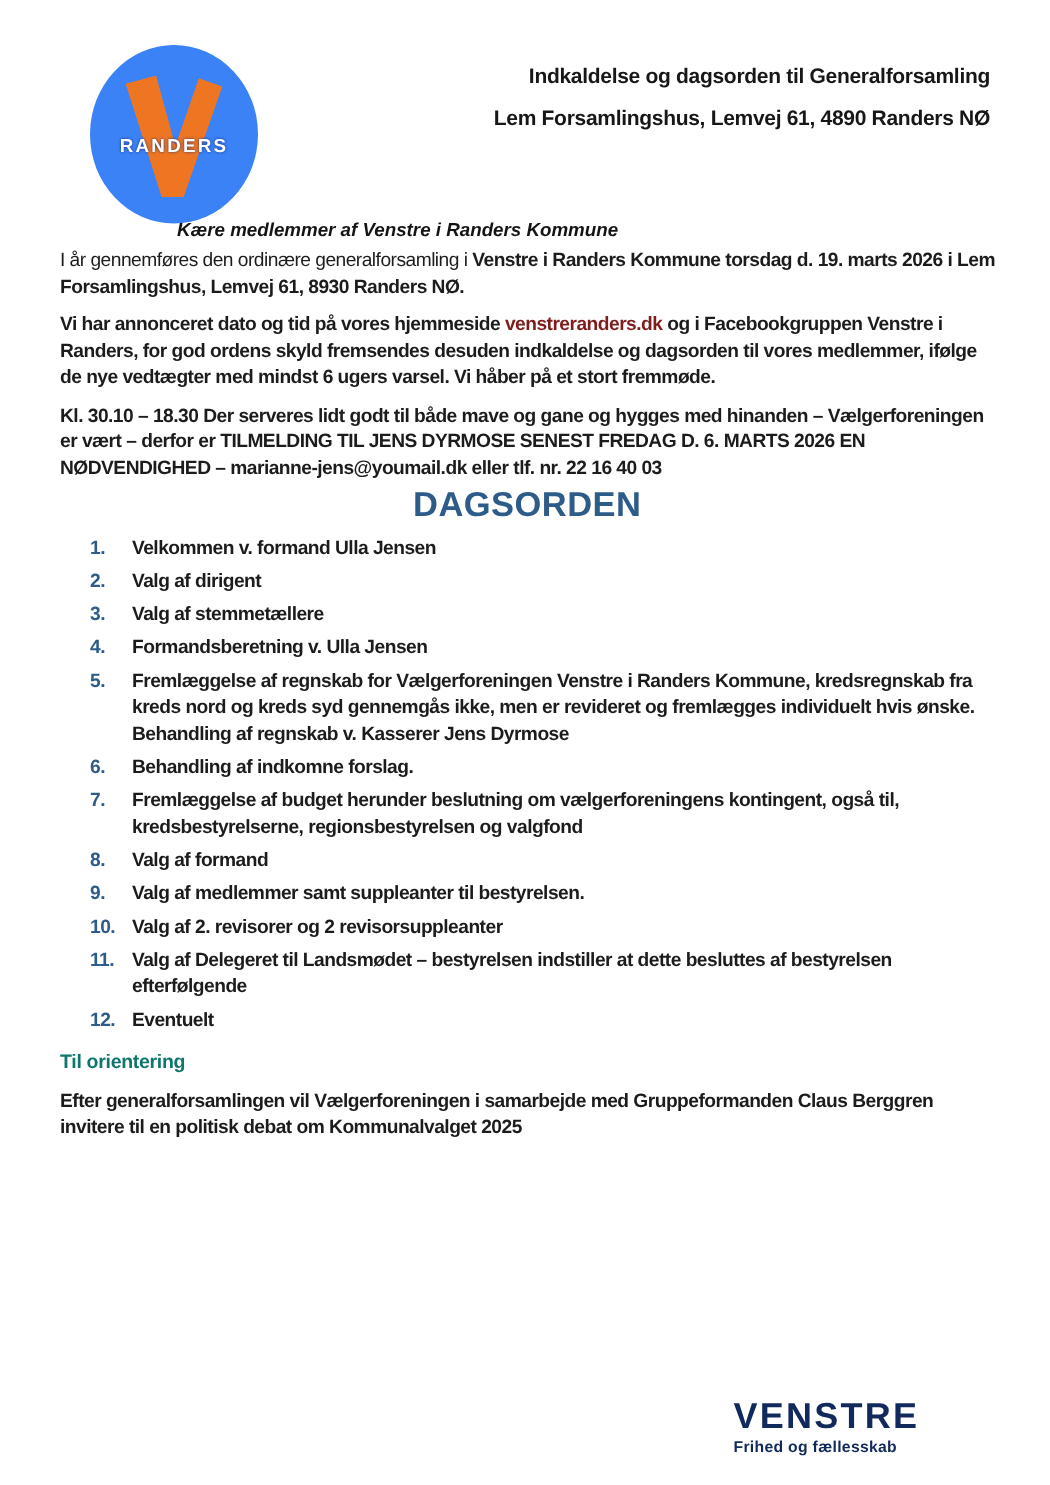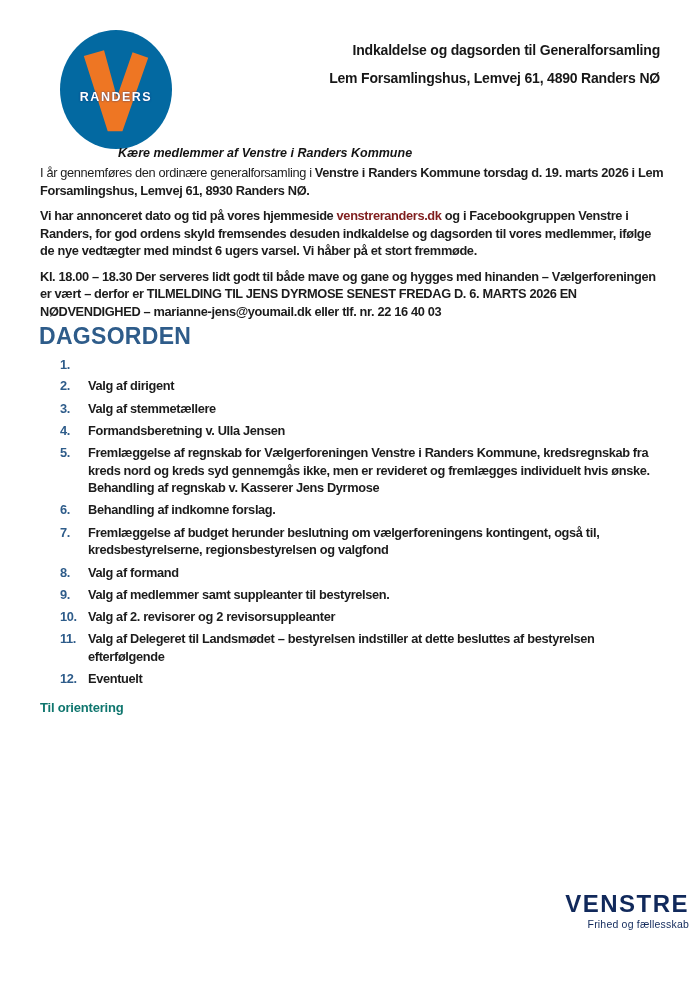--- a/index.html
+++ b/index.html
@@ -14,21 +14,21 @@
     height: 990px;
     background: #ffffff;
     overflow: hidden;
   }
 
   
   .logo {
     position: absolute;
     left: 60px; top: 30px;
     width: 112px; height: 119px;
-    background: #0369a1;
+    background: #3b82f6;
     border-radius: 50%;
   }
   .logo svg {
     position: absolute;
     left: 10px; top: 7px;
     width: 92px; height: 104px;
   }
   .logo-text {
     position: absolute;
     left: 0; top: 60px;
@@ -78,20 +78,21 @@
   .intro-lead { font-weight: 400; }
   .intro-strong { font-weight: 700; }
   a.site-link { color: #7f1d1d; text-decoration: none; cursor: pointer; }
 
   .dagsorden-heading {
     margin: 3px 0 10px -1px;
     font-size: 23px;
     font-weight: 700;
     letter-spacing: 0.3px;
     color: #2e5c8a;
+    text-align: center;
   }
 
   ol.agenda { list-style: none; margin: 0 0 4px 0; padding: 0; }
   ol.agenda > li {
     position: relative;
     padding-left: 48px;
     margin-bottom: 4.8px;
     min-height: 17px;
   }
   ol.agenda .num {
@@ -106,34 +107,34 @@
     margin: 11px 0 8px 0;
     font-size: 13px;
     font-weight: 700;
     color: #0f766e;
     letter-spacing: -0.2px;
   }
 
   
   .footer {
     position: absolute;
-    left: 489px; top: 891px;
+    left: 489px; top: 932px;
     width: 200px;
-    text-align: right;
+    text-align: left;
     color: #11295b;
   }
   .footer .brand {
     font-size: 24px;
     font-weight: 700;
     letter-spacing: 1.5px;
     line-height: 26px;
   }
   .footer .tagline {
     font-size: 10.5px;
-    font-weight: 400;
+    font-weight: 700;
     letter-spacing: 0.2px;
     margin-top: 1px;
   }
 </style>
 </head>
 <body>
 
 <div class="page">
 
   <div class="logo">
@@ -149,41 +150,42 @@
   </div>
 
   <div class="salutation">Kære medlemmer af Venstre i Randers Kommune</div>
 
   <div class="content">
 
     <p><span class="intro-lead">I år gennemføres den ordinære generalforsamling i </span><span class="intro-strong">Venstre i Randers Kommune torsdag d. 19. marts 2026 i Lem Forsamlingshus, Lemvej 61, 8930 Randers NØ.</span></p>
 
     <p><span>Vi har annonceret dato og tid på vores hjemmeside </span><a class="site-link">venstreranders.dk</a><span> og i Facebookgruppen Venstre i Randers, for god ordens skyld fremsendes desuden indkaldelse og dagsorden til vores medlemmer, ifølge de nye vedtægter med mindst 6 ugers varsel.  Vi håber på et stort fremmøde.</span></p>
 
-    <p>Kl. 18.00 – 18.30 Der serveres lidt godt til både mave og gane og hygges med hinanden – Vælgerforeningen er vært – derfor er TILMELDING TIL JENS DYRMOSE SENEST FREDAG D. 6. MARTS 2026 EN NØDVENDIGHED – marianne-jens@youmail.dk eller tlf. nr. 22 16 40 03</p>
+    <p>Kl. 30.10 – 18.30 Der serveres lidt godt til både mave og gane og hygges med hinanden – Vælgerforeningen er vært – derfor er TILMELDING TIL JENS DYRMOSE SENEST FREDAG D. 6. MARTS 2026 EN NØDVENDIGHED – marianne-jens@youmail.dk eller tlf. nr. 22 16 40 03</p>
 
     <div class="dagsorden-heading">DAGSORDEN</div>
 
     <ol class="agenda">
-      <li><span class="num">1.</span></li>
+      <li><span class="num">1.</span><span>Velkommen v. formand Ulla Jensen</span></li>
       <li><span class="num">2.</span><span>Valg af dirigent</span></li>
       <li><span class="num">3.</span><span>Valg af stemmetællere</span></li>
       <li><span class="num">4.</span><span>Formandsberetning v. Ulla Jensen</span></li>
       <li><span class="num">5.</span><span>Fremlæggelse af regnskab for Vælgerforeningen Venstre i Randers Kommune, kredsregnskab fra kreds nord og kreds syd gennemgås ikke, men er revideret og fremlægges individuelt hvis ønske. Behandling af regnskab v. Kasserer Jens Dyrmose</span></li>
       <li><span class="num">6.</span><span>Behandling af indkomne forslag.</span>
       </li>
       <li><span class="num">7.</span><span>Fremlæggelse af budget herunder beslutning om vælgerforeningens kontingent, også til, kredsbestyrelserne, regionsbestyrelsen og valgfond</span></li>
       <li><span class="num">8.</span><span>Valg af formand</span></li>
       <li><span class="num">9.</span><span>Valg af medlemmer samt suppleanter til bestyrelsen.</span></li>
       <li><span class="num">10.</span><span>Valg af 2. revisorer og 2 revisorsuppleanter</span></li>
       <li><span class="num">11.</span><span>Valg af Delegeret til Landsmødet – bestyrelsen indstiller at dette besluttes af bestyrelsen efterfølgende</span></li>
       <li><span class="num">12.</span><span>Eventuelt</span></li>
     </ol>
 
     <div class="orient-heading">Til orientering</div>
+    <p>Efter generalforsamlingen vil Vælgerforeningen i samarbejde med Gruppeformanden Claus Berggren invitere til en politisk debat om Kommunalvalget 2025</p>
 
   </div>
 
   <div class="footer">
     <div class="brand">VENSTRE</div>
     <div class="tagline">Frihed og fællesskab</div>
   </div>
 
 </div>
 

